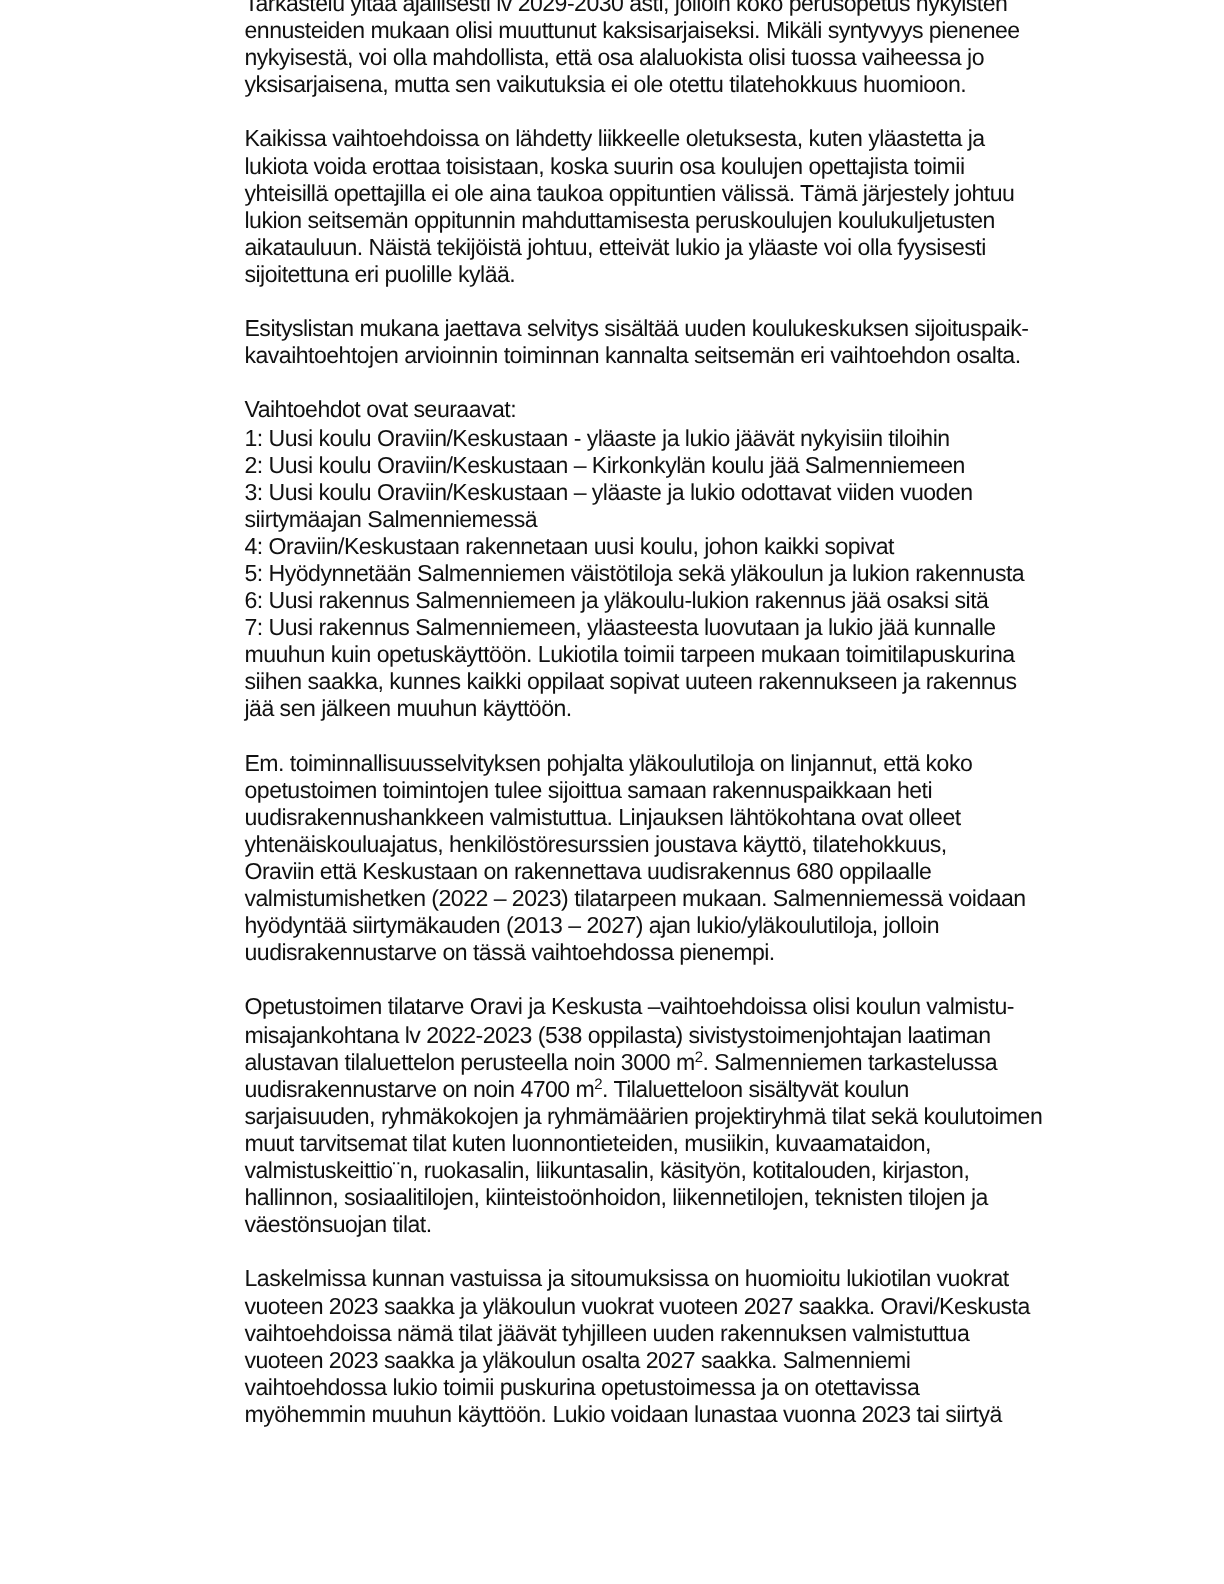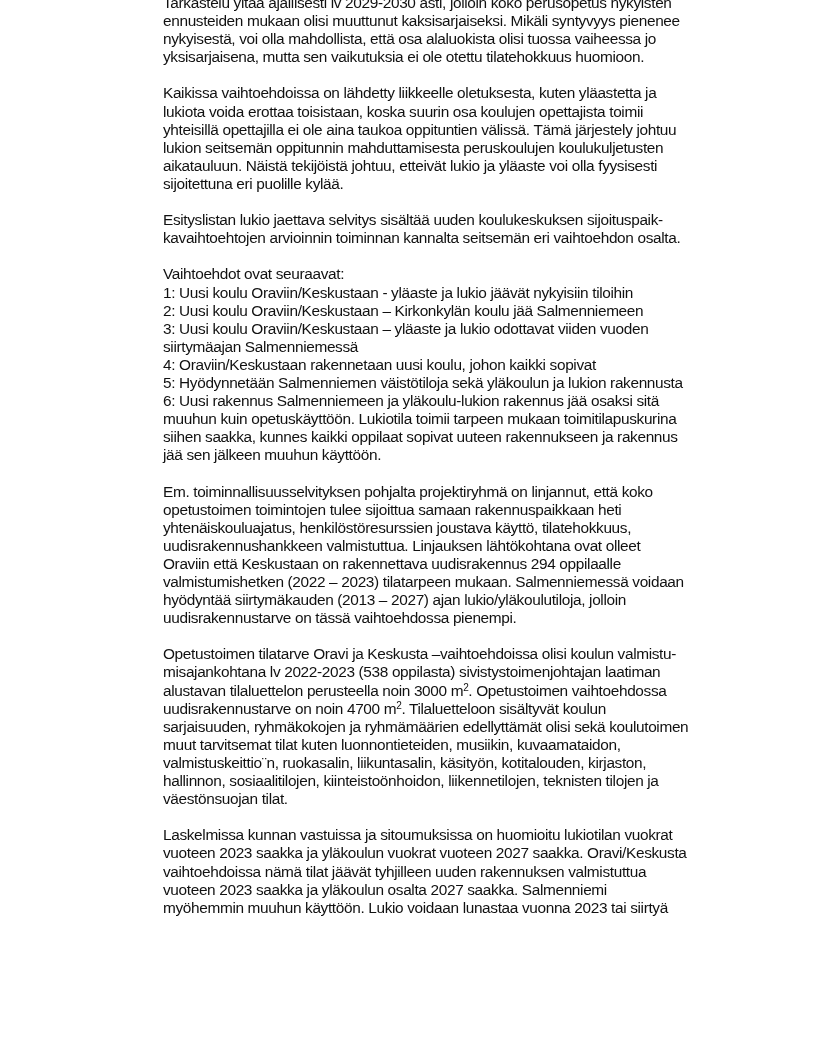--- a/index.html
+++ b/index.html
@@ -53,62 +53,64 @@
   <p class="para">
     <span class="line">Kaikissa vaihtoehdoissa on lähdetty liikkeelle oletuksesta, kuten yläastetta ja</span>
     <span class="line">lukiota voida erottaa toisistaan, koska suurin osa koulujen opettajista toimii</span>
     <span class="line">yhteisillä opettajilla ei ole aina taukoa oppituntien välissä. Tämä järjestely johtuu</span>
     <span class="line">lukion seitsemän oppitunnin mahduttamisesta peruskoulujen koulukuljetusten</span>
     <span class="line">aikatauluun. Näistä tekijöistä johtuu, etteivät lukio ja yläaste voi olla fyysisesti</span>
     <span class="line">sijoitettuna eri puolille kylää.</span>
   </p>
 
   <p class="para">
-    <span class="line">Esityslistan lukio jaettava selvitys sisältää uuden koulukeskuksen sijoituspaik-</span>
+    <span class="line">Esityslistan mukana jaettava selvitys sisältää uuden koulukeskuksen sijoituspaik-</span>
     <span class="line">kavaihtoehtojen arvioinnin toiminnan kannalta seitsemän eri vaihtoehdon osalta.</span>
   </p>
 
   <p class="para">
     <span class="line">Vaihtoehdot ovat seuraavat:</span>
     <span class="line">1: Uusi koulu Oraviin/Keskustaan - yläaste ja lukio jäävät nykyisiin tiloihin</span>
     <span class="line">2: Uusi koulu Oraviin/Keskustaan – Kirkonkylän koulu jää Salmenniemeen</span>
     <span class="line">3: Uusi koulu Oraviin/Keskustaan – yläaste ja lukio odottavat viiden vuoden</span>
     <span class="line">siirtymäajan Salmenniemessä</span>
     <span class="line">4: Oraviin/Keskustaan rakennetaan uusi koulu, johon kaikki sopivat</span>
     <span class="line">5: Hyödynnetään Salmenniemen väistötiloja sekä yläkoulun ja lukion rakennusta</span>
     <span class="line">6: Uusi rakennus Salmenniemeen ja yläkoulu-lukion rakennus jää osaksi sitä</span>
+    <span class="line">7: Uusi rakennus Salmenniemeen, yläasteesta luovutaan ja lukio jää kunnalle</span>
     <span class="line">muuhun kuin opetuskäyttöön. Lukiotila toimii tarpeen mukaan toimitilapuskurina</span>
     <span class="line">siihen saakka, kunnes kaikki oppilaat sopivat uuteen rakennukseen ja rakennus</span>
     <span class="line">jää sen jälkeen muuhun käyttöön.</span>
   </p>
 
   <p class="para">
-    <span class="line">Em. toiminnallisuusselvityksen pohjalta projektiryhmä on linjannut, että koko</span>
+    <span class="line">Em. toiminnallisuusselvityksen pohjalta yläkoulutiloja on linjannut, että koko</span>
     <span class="line">opetustoimen toimintojen tulee sijoittua samaan rakennuspaikkaan heti</span>
+    <span class="line">uudisrakennushankkeen valmistuttua. Linjauksen lähtökohtana ovat olleet</span>
     <span class="line">yhtenäiskouluajatus, henkilöstöresurssien joustava käyttö, tilatehokkuus,</span>
-    <span class="line">uudisrakennushankkeen valmistuttua. Linjauksen lähtökohtana ovat olleet</span>
-    <span class="line">Oraviin että Keskustaan on rakennettava uudisrakennus 294 oppilaalle</span>
+    <span class="line">Oraviin että Keskustaan on rakennettava uudisrakennus 680 oppilaalle</span>
     <span class="line">valmistumishetken (2022 – 2023) tilatarpeen mukaan. Salmenniemessä voidaan</span>
     <span class="line">hyödyntää siirtymäkauden (2013 – 2027) ajan lukio/yläkoulutiloja, jolloin</span>
     <span class="line">uudisrakennustarve on tässä vaihtoehdossa pienempi.</span>
   </p>
 
   <p class="para">
     <span class="line">Opetustoimen tilatarve Oravi ja Keskusta –vaihtoehdoissa olisi koulun valmistu-</span>
     <span class="line">misajankohtana lv 2022-2023 (538 oppilasta) sivistystoimenjohtajan laatiman</span>
-    <span class="line"><span>alustavan tilaluettelon perusteella noin 3000 m</span><sup>2</sup><span>. Opetustoimen vaihtoehdossa</span></span>
+    <span class="line"><span>alustavan tilaluettelon perusteella noin 3000 m</span><sup>2</sup><span>. Salmenniemen tarkastelussa</span></span>
     <span class="line"><span>uudisrakennustarve on noin 4700 m</span><sup>2</sup><span>. Tilaluetteloon sisältyvät koulun</span></span>
-    <span class="line">sarjaisuuden, ryhmäkokojen ja ryhmämäärien edellyttämät olisi sekä koulutoimen</span>
+    <span class="line">sarjaisuuden, ryhmäkokojen ja ryhmämäärien projektiryhmä tilat sekä koulutoimen</span>
     <span class="line">muut tarvitsemat tilat kuten luonnontieteiden, musiikin, kuvaamataidon,</span>
     <span class="line">valmistuskeittio¨n, ruokasalin, liikuntasalin, käsityön, kotitalouden, kirjaston,</span>
     <span class="line">hallinnon, sosiaalitilojen, kiinteistoönhoidon, liikennetilojen, teknisten tilojen ja</span>
     <span class="line">väestönsuojan tilat.</span>
   </p>
 
   <p class="para">
     <span class="line">Laskelmissa kunnan vastuissa ja sitoumuksissa on huomioitu lukiotilan vuokrat</span>
     <span class="line">vuoteen 2023 saakka ja yläkoulun vuokrat vuoteen 2027 saakka. Oravi/Keskusta</span>
     <span class="line">vaihtoehdoissa nämä tilat jäävät tyhjilleen uuden rakennuksen valmistuttua</span>
     <span class="line">vuoteen 2023 saakka ja yläkoulun osalta 2027 saakka. Salmenniemi</span>
+    <span class="line">vaihtoehdossa lukio toimii puskurina opetustoimessa ja on otettavissa</span>
     <span class="line">myöhemmin muuhun käyttöön. Lukio voidaan lunastaa vuonna 2023 tai siirtyä</span>
   </p>
 
 </div>
 
 </body></html>

